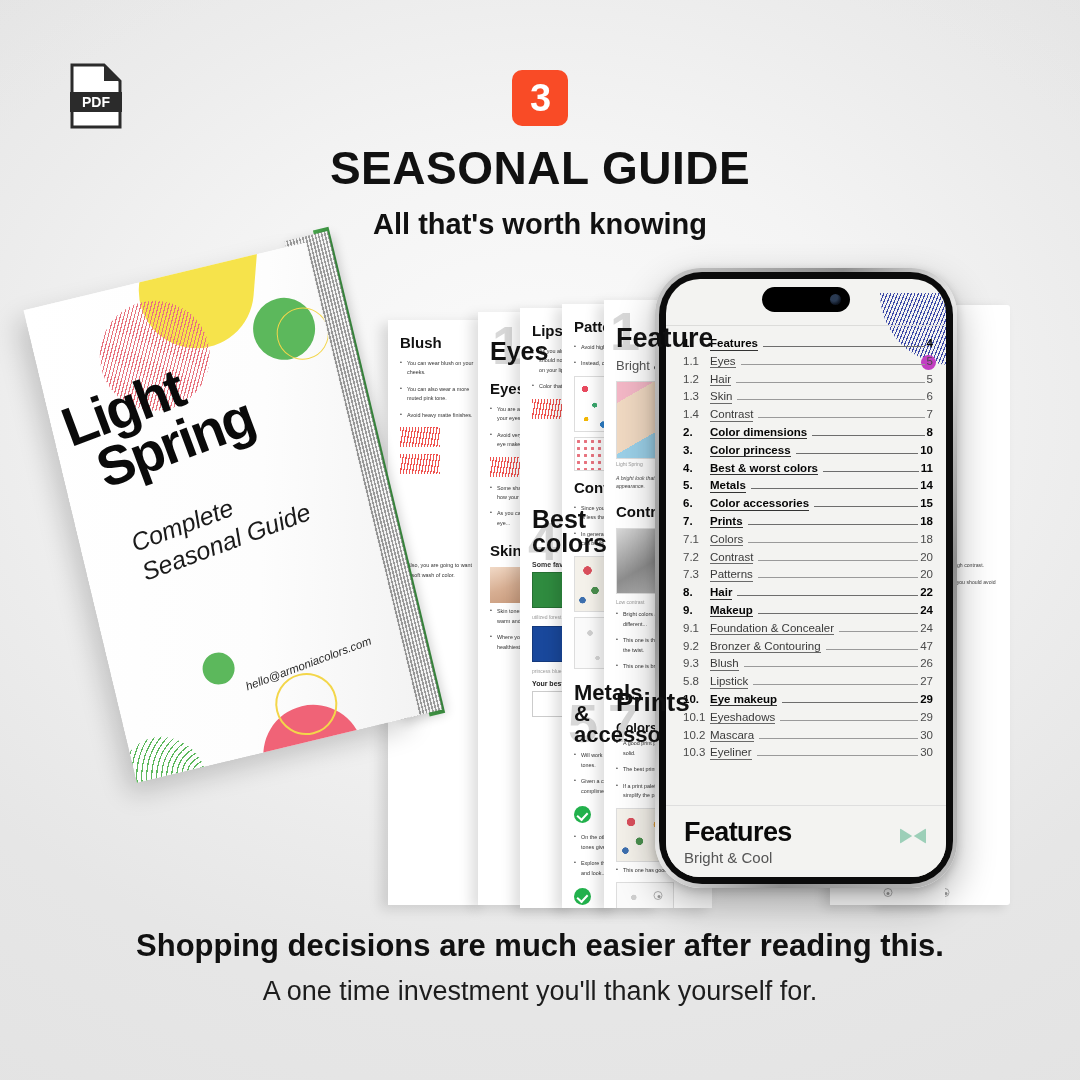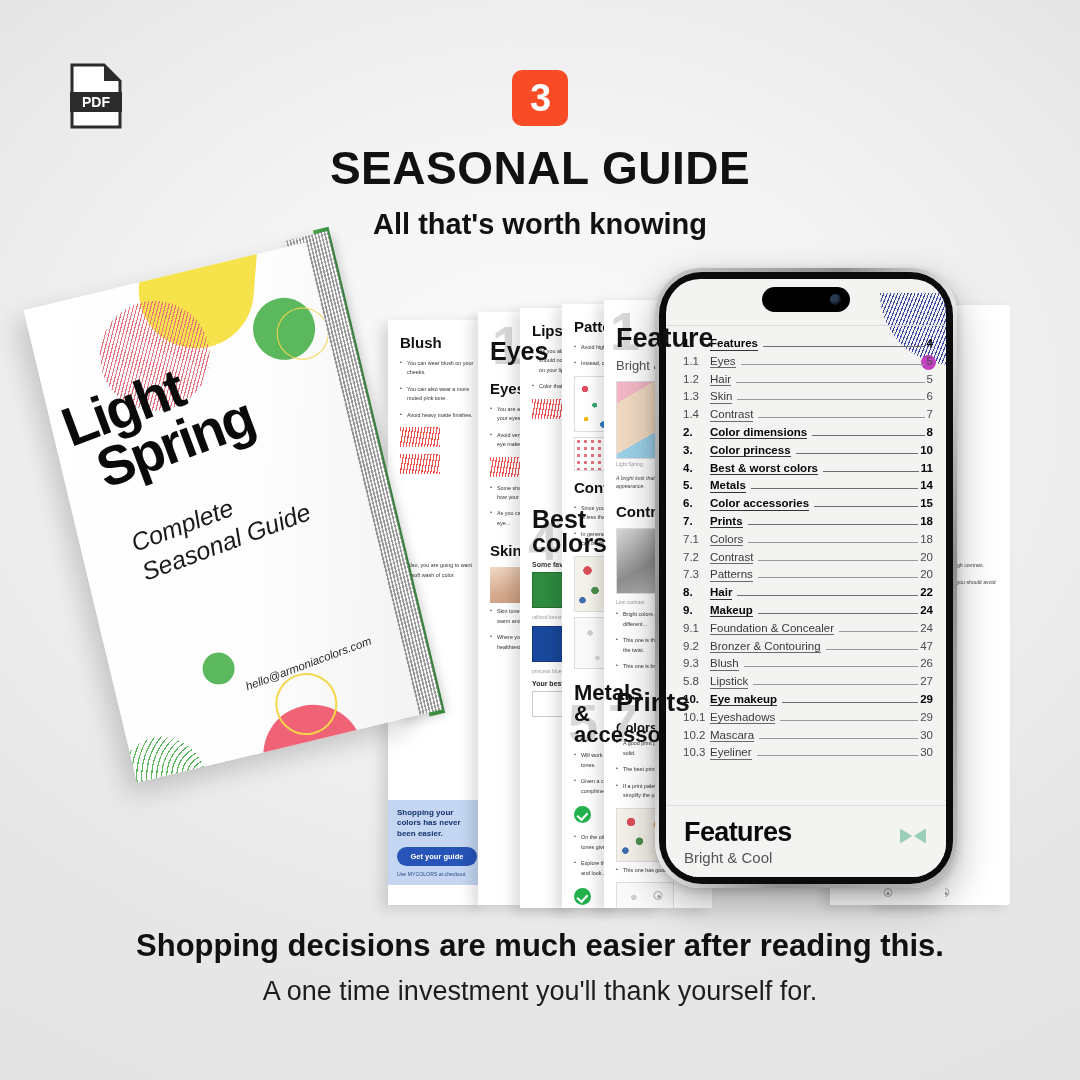--- a/index.html
+++ b/index.html
@@ -267,26 +267,20 @@
     <div class="fan-inner">
       <h4>Blush</h4>
       <div class="bul">You can wear blush on your cheeks.</div>
       <div class="bul">You can also wear a more muted pink tone.</div>
       <div class="bul">Avoid heavy matte finishes.</div>
       <div class="scrib"></div>
       <div class="scrib"></div>
       <div style="height:80px"></div>
       <div class="bul">Also, you are going to want a soft wash of color.</div>
       <div class="xmk"></div>
-    </div>
-    <div class="cta">
-      <div class="t">Shopping your</div>
-      <div class="t">colors has never been easier.</div>
-      <div class="btn">Get your guide</div>
-      <div class="fine">Use MYCOLORS at checkout</div>
     </div>
   </div>
 
   <div class="fan" style="left:478px; top:62px; width:98px; height:593px;">
     <div class="fan-inner">
       <div class="ghost" style="left:14px; top:6px;">10</div>
       <h3 style="position:relative; z-index:2; margin-top:14px">Eyes</h3>
       <h4 style="margin-top:16px">Eyes</h4>
       <div class="bul">You are a Light Spring, so your eyes can be light.</div>
       <div class="bul">Avoid very dark and warm eye makeup.</div>

